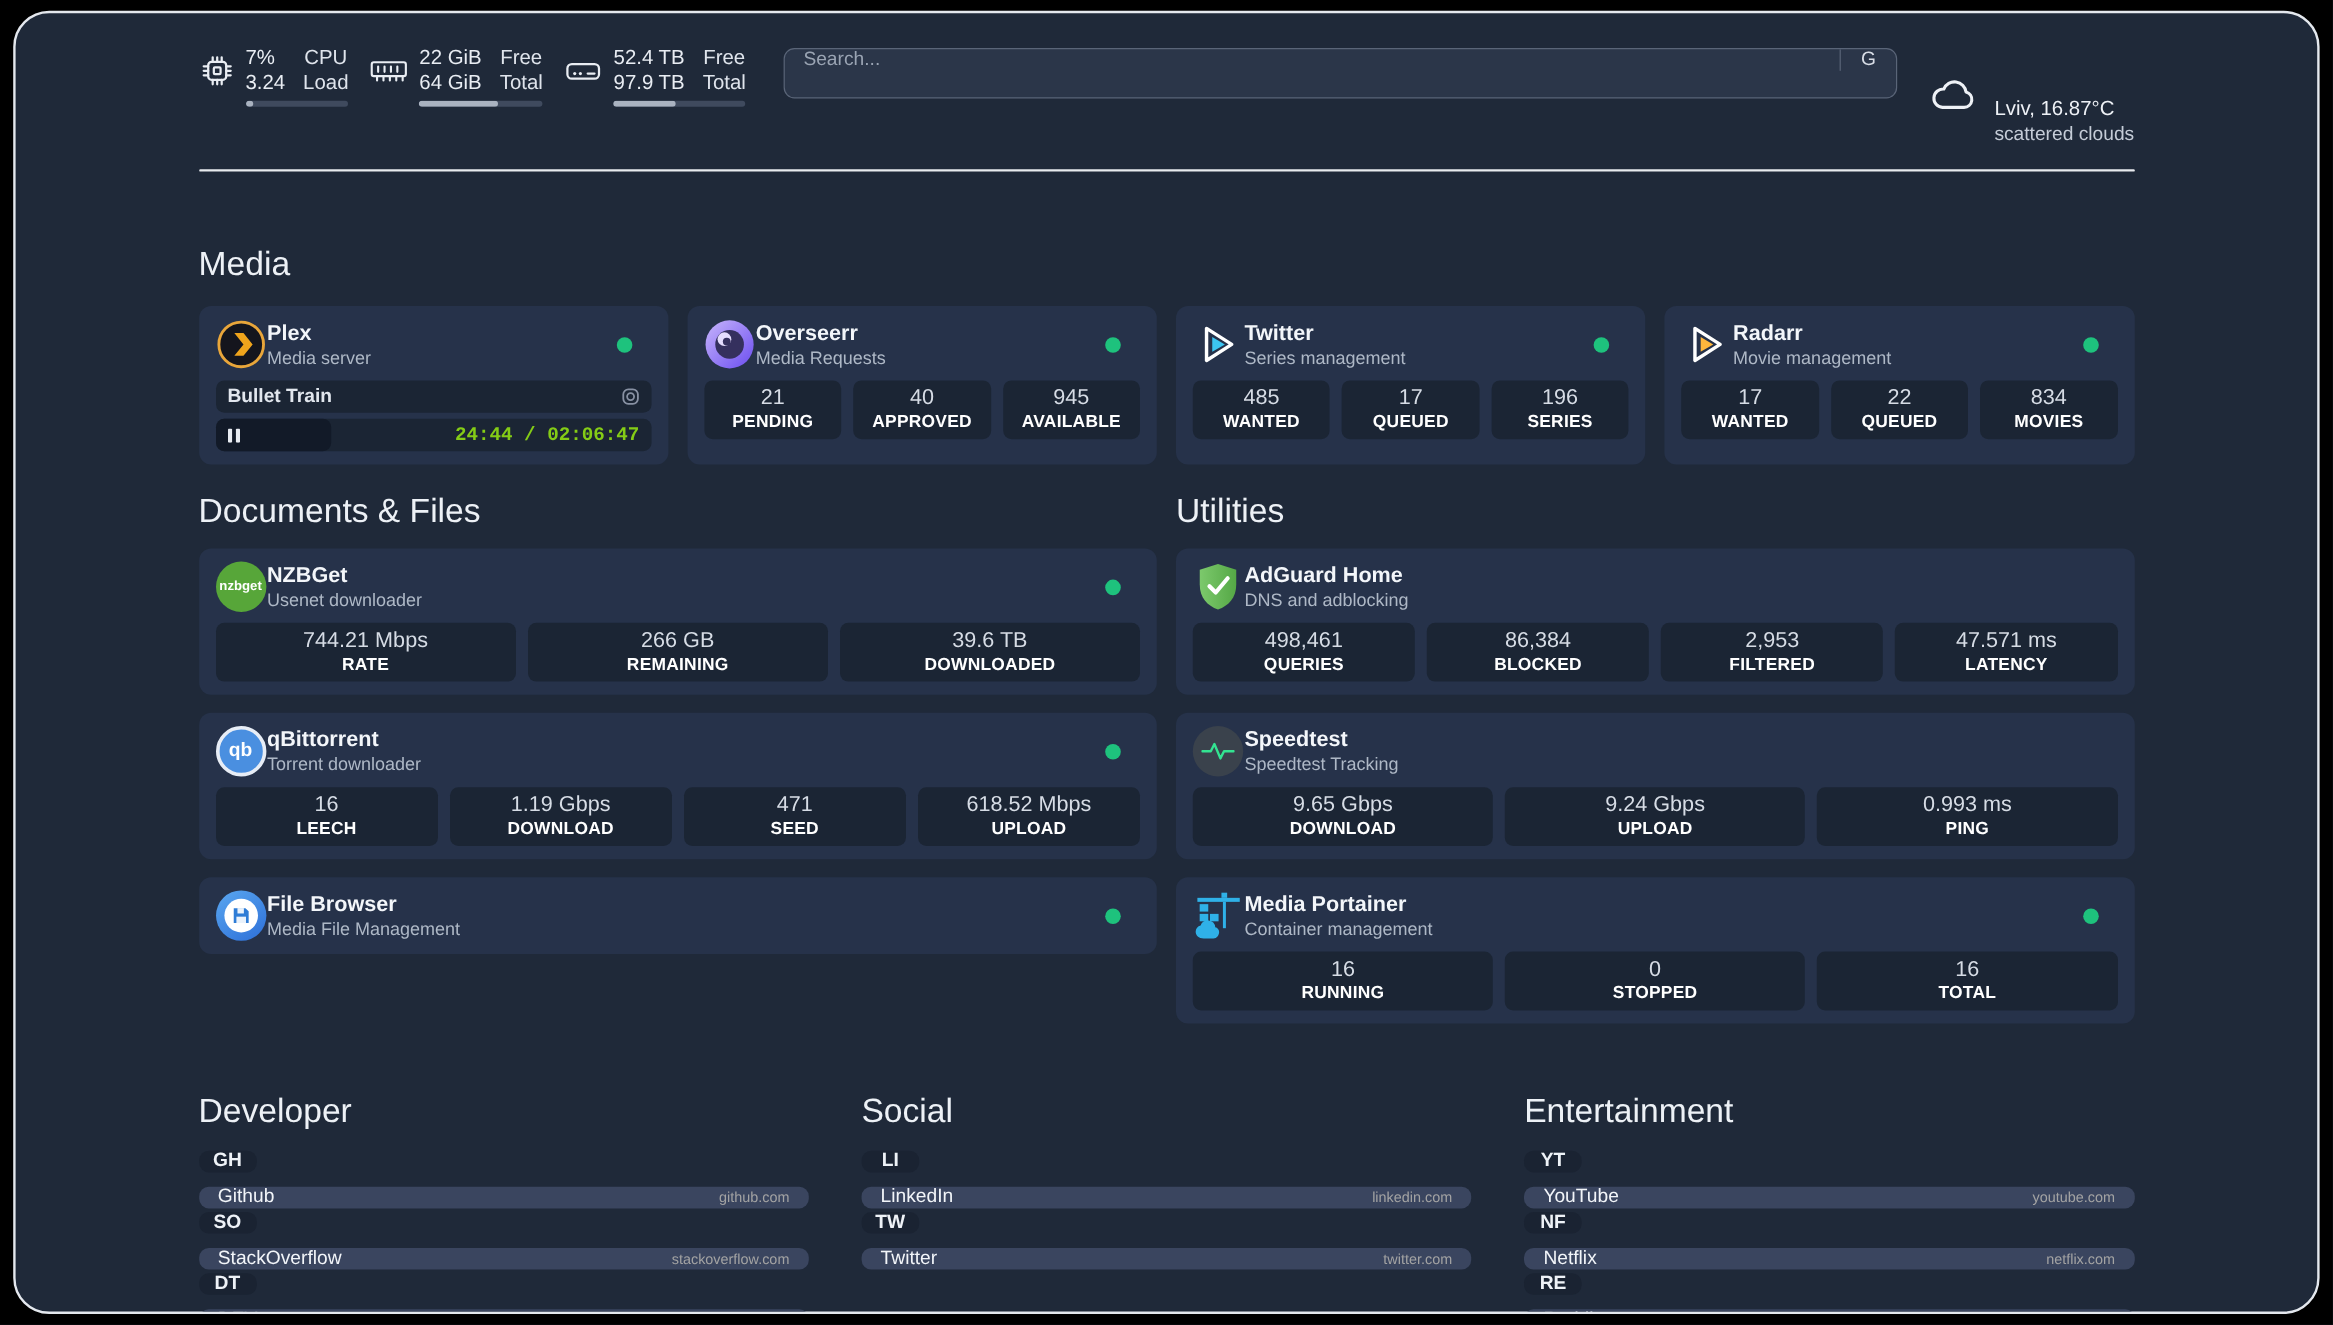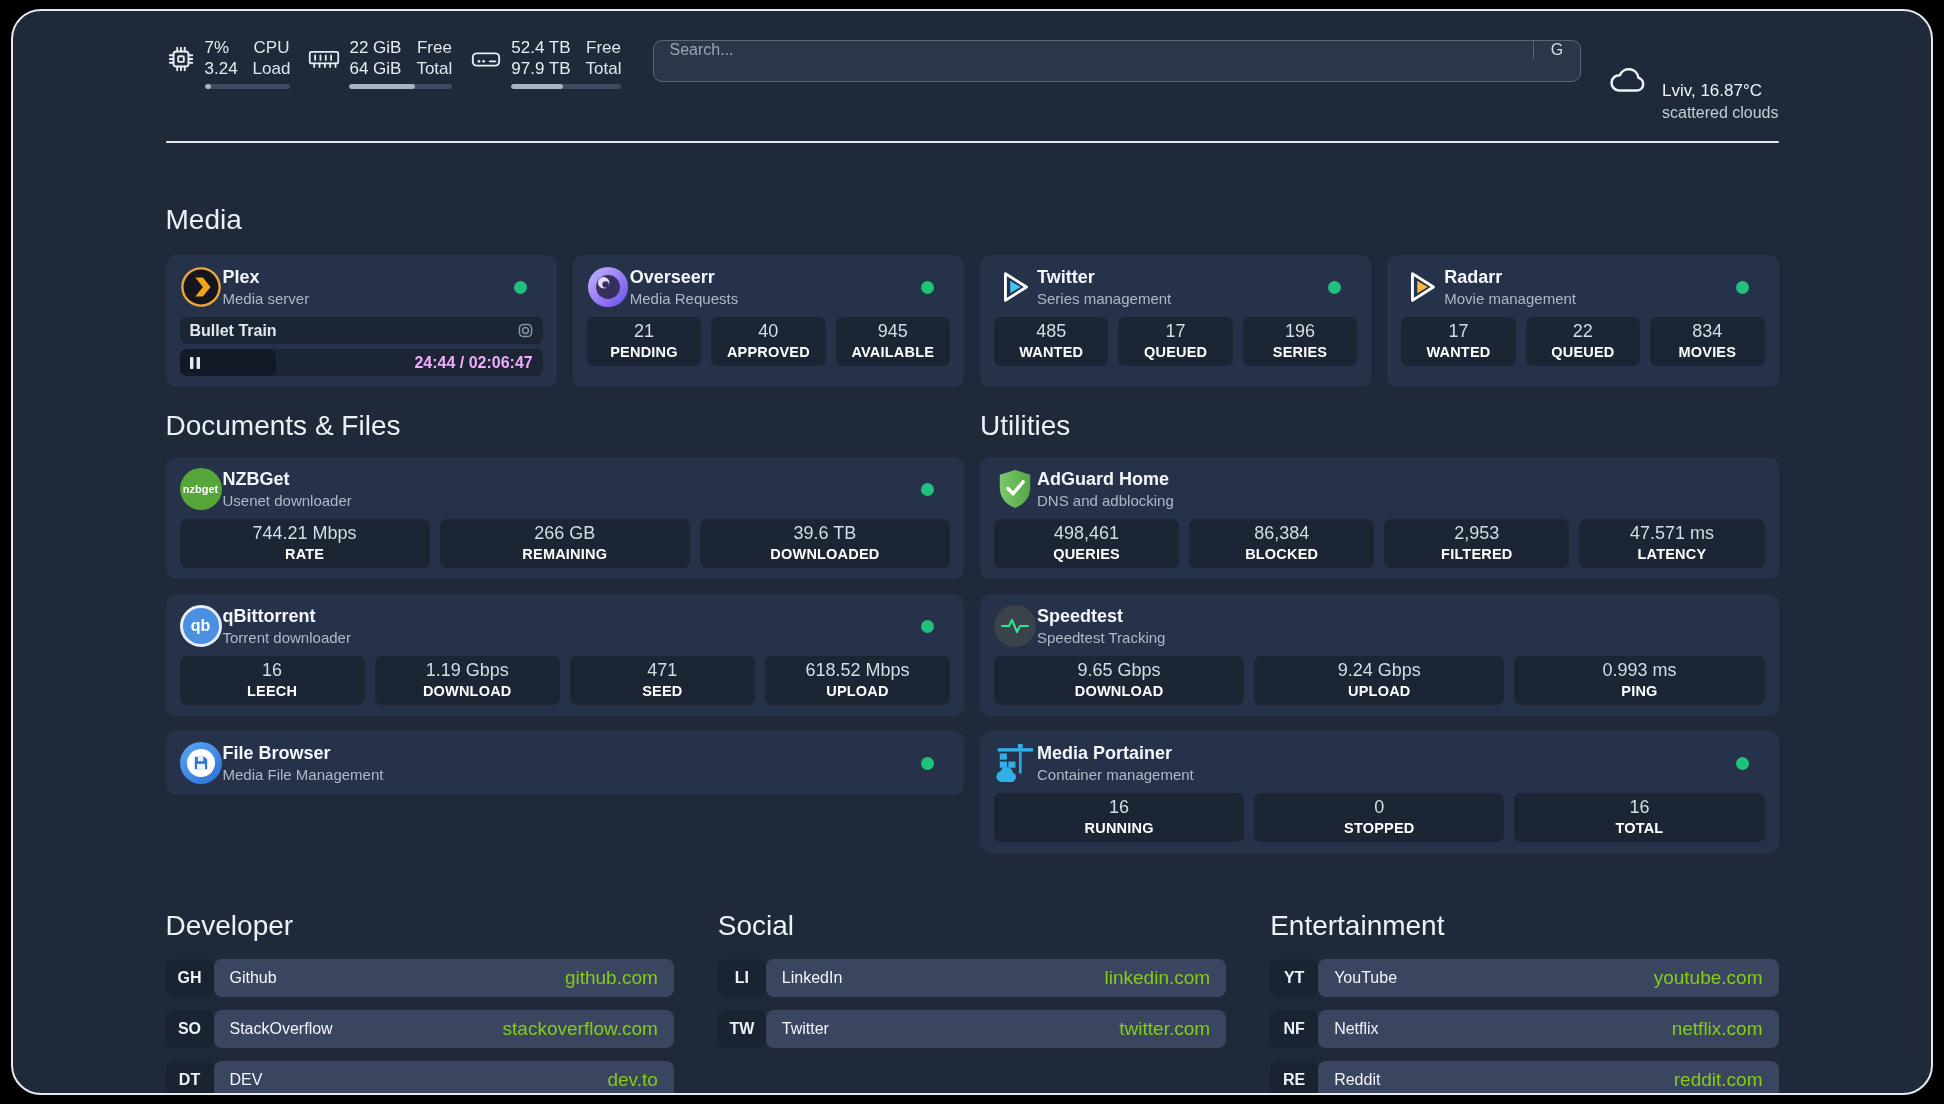--- a/index.html
+++ b/index.html
@@ -54,36 +54,36 @@
   .tl{font-size:14.5px;font-weight:700;color:#fff;line-height:18px;letter-spacing:.2px;white-space:nowrap;}
 
   
   .pbar{height:27px;background:#1b2534;border-radius:7px;display:flex;align-items:center;
     padding:0 10px;margin-top:9px;}
   .ptitle{font-size:16px;font-weight:600;color:#e2e7ee;}
   .sessionicon{margin-left:auto;display:flex;}
   .pbar2{margin-top:5px;padding:0;justify-content:space-between;}
   .pausepill{width:96px;height:27px;background:#121a28;border-radius:7px;display:flex;
     align-items:center;padding:0 10px;box-sizing:border-box;cursor:pointer;}
-  .ptime{font-size:16px;font-weight:600;color:#f0abfc;padding-right:10px;white-space:nowrap;}
+  .ptime{font-size:16px;font-weight:600;color:#84cc16;padding-right:10px;white-space:nowrap;font-family:Liberation Mono, monospace;}
 
   .twocol{display:grid;grid-template-columns:1fr 1fr;gap:16px;margin-top:22px;align-items:start;}
   .colwrap .sect-title{margin-bottom:14px;}
   .cardstack{display:flex;flex-direction:column;gap:15px;}
 
   
   .bookmarks{display:grid;grid-template-columns:repeat(3,1fr);gap:44px;margin-top:56px;}
   .bmtitle{margin-bottom:16px;}
-  .bmrow{display:flex;gap:0;height:38px;margin-bottom:13px;cursor:pointer;}
+  .bmrow{display:flex;gap:12px;height:38px;margin-bottom:13px;cursor:pointer;flex-direction:column;}
   .bmabbr{width:48px;background:#1a2332;border-radius:8px;display:flex;align-items:center;
     justify-content:center;font-weight:700;font-size:16px;color:#eef2f7;flex:none;}
   .bmbar{flex:1;background:#3a455f;border-radius:8px;display:flex;align-items:center;
     justify-content:space-between;padding:0 16px;min-width:0;}
   .bmname{font-size:16px;color:#f2f5f9;}
-  .bmurl{font-size:19px;color:#84cc16;}
+  .bmurl{font-size:12px;color:#a3a3a3;}
 
   
   .circ{border-radius:50%;display:flex;align-items:center;justify-content:center;}
 </style>
 </head>
 <body>
 
 <div class="panel">
 <div class="content">
 

